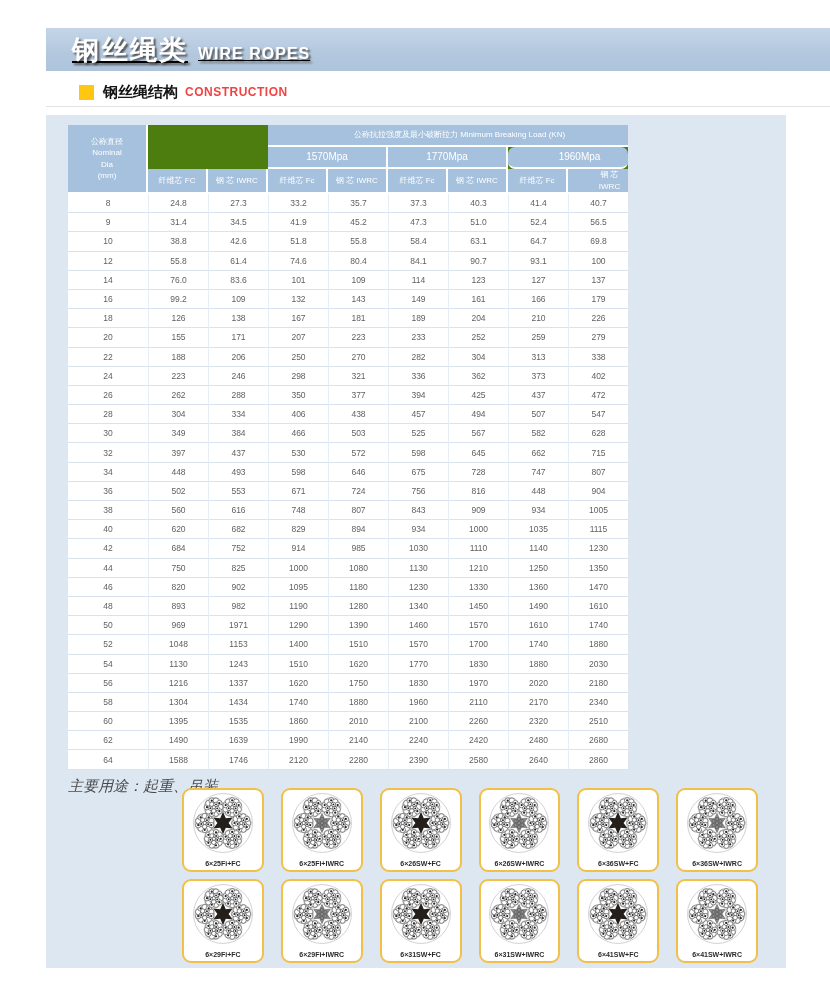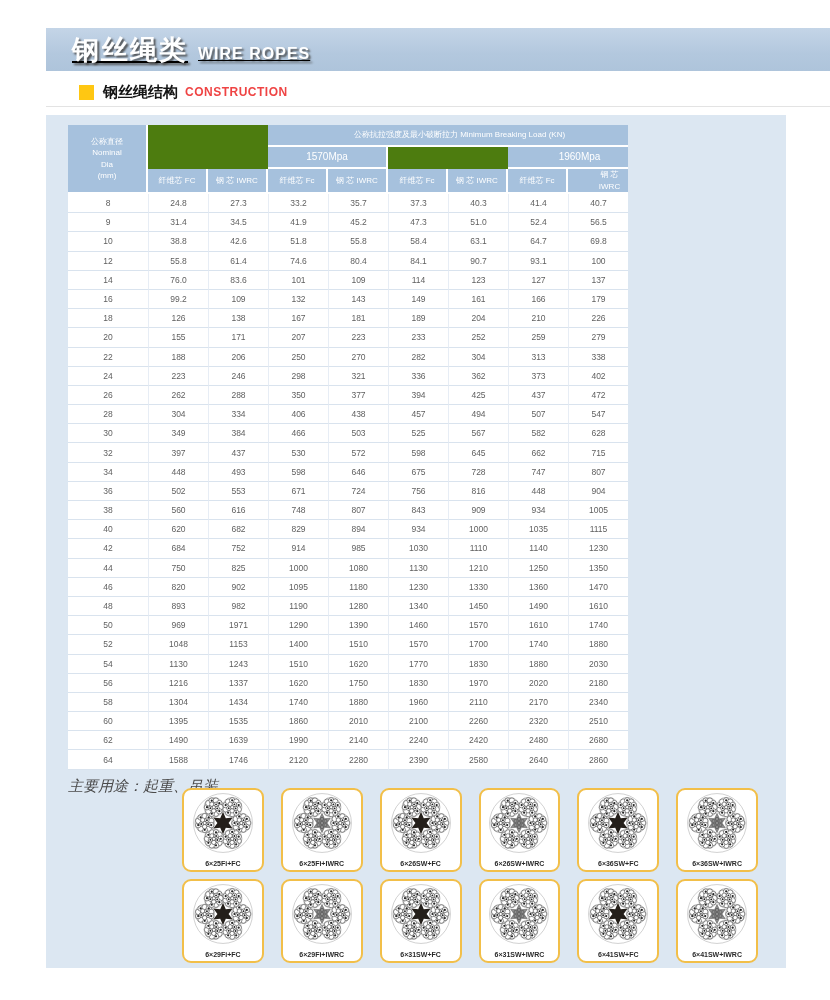--- a/index.html
+++ b/index.html
@@ -29,21 +29,21 @@
   .wtable{position:absolute;left:22px;top:10px;width:560px;background:#4d7c0f;}
   .thead{display:grid;grid-template-columns:80px repeat(8,1fr);grid-template-rows:22px 22px 25px;}
   .hc{background:#a6c1dd;color:#fff;display:flex;align-items:center;justify-content:center;
     text-align:center;font-size:8px;line-height:1.4;white-space:pre-line;box-sizing:border-box;
     border-right:2px solid #fff;border-bottom:2px solid #fff;}
   .hc.edge{border-right:none;padding-left:23px;}
   .hc-dia{grid-column:1;grid-row:1/4;}
   .hc-weight{grid-column:2/4;grid-row:1/3;}
   .hc-break{grid-column:4/10;grid-row:1;}
   .hc-mpa{font-size:10px;grid-row:2;}
-  .hc-mpa1{grid-column:4/6;} .hc-mpa2{grid-column:6/8;} .hc-mpa3{grid-column:8/10;}
+  .hc-mpa1{grid-column:4/6;} .hc-mpa2{grid-column:6/8;} .hc-mpa3{grid-column:8/10;border-radius:7px;}
   .hc-sub{grid-row:3;}
   .s1{grid-column:2;} .s2{grid-column:3;} .s3{grid-column:4;} .s4{grid-column:5;}
   .s5{grid-column:6;} .s6{grid-column:7;} .s7{grid-column:8;} .s8{grid-column:9;}
 
   .trow{display:grid;grid-template-columns:80px repeat(8,1fr);height:19.2px;background:#fff;}
   .tcell{display:flex;align-items:center;justify-content:center;box-sizing:border-box;
     font-size:8.5px;color:#5f5f5f;border-bottom:1px solid #d9e3ee;border-left:1px solid #e7edf5;}
   .trow .tcell:first-child{border-left:none;}
 
   
@@ -77,20 +77,21 @@
 <div class="panel">
 
   <div class="wtable">
     <div class="thead">
       <div class="hc hc-dia">公称直径
 Nominal
 Dia
 (mm)</div>
       <div class="hc hc-break edge">公称抗拉强度及最小破断拉力 Minimum Breaking Load (KN)</div>
       <div class="hc hc-mpa hc-mpa1">1570Mpa</div>
+      <div class="hc hc-mpa hc-mpa2">1770Mpa</div>
       <div class="hc hc-mpa hc-mpa3 edge">1960Mpa</div>
       <div class="hc hc-sub s1">纤维芯 FC</div>
       <div class="hc hc-sub s2">钢 芯 IWRC</div>
       <div class="hc hc-sub s3">纤维芯 Fc</div>
       <div class="hc hc-sub s4">钢 芯 IWRC</div>
       <div class="hc hc-sub s5">纤维芯 Fc</div>
       <div class="hc hc-sub s6">钢 芯 IWRC</div>
       <div class="hc hc-sub s7">纤维芯 Fc</div>
       <div class="hc hc-sub s8 edge">钢 芯 IWRC</div>
     </div>

